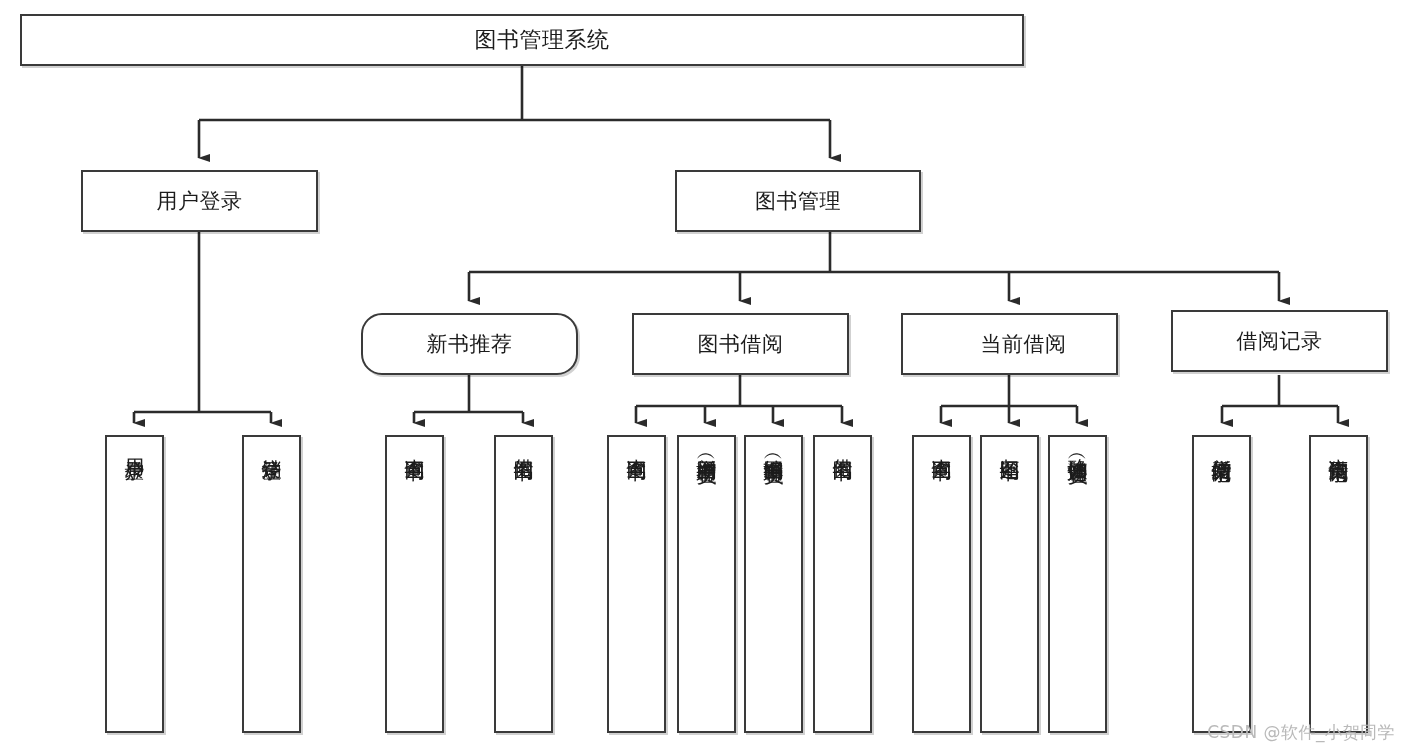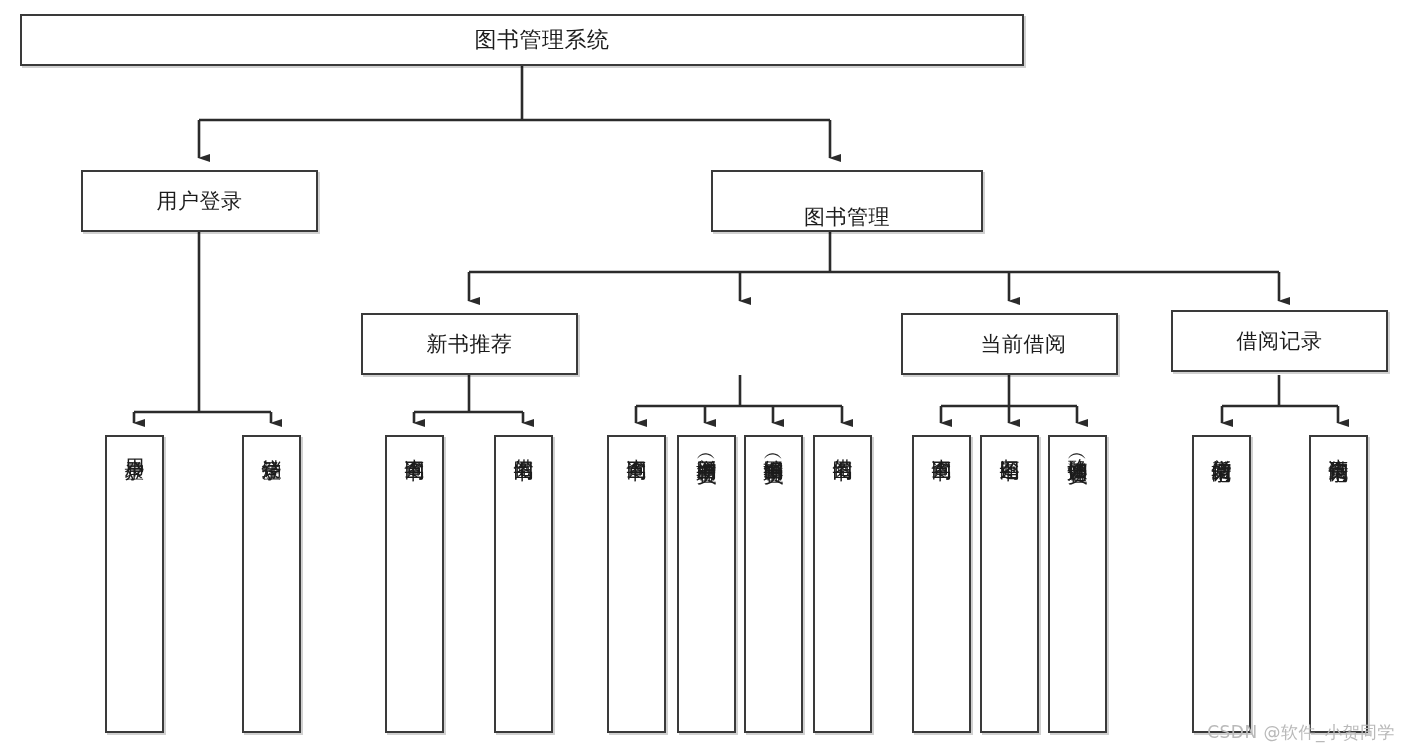--- a/index.html
+++ b/index.html
@@ -132,26 +132,29 @@
     </g>
   </svg>
 
   <div class="node root h" style="left:20px; top:14px; width:1004px; height:52px;padding-left:40px;">
     <span class="label">图书管理系统</span>
   </div>
 
   <div class="node h" style="left:81px; top:170px; width:237px; height:62px;">
     <span class="label">用户登录</span>
   </div>
-  <div class="node h" style="left:711px; top:170px; width:272px; height:62px;align-items:flex-end;">
+  <div class="node h" style="left:675px; top:170px; width:246px; height:62px;">
     <span class="label">图书管理</span>
   </div>
 
-  <div class="node h" style="left:361px; top:313px; width:217px; height:62px;">
+  <div class="node h" style="left:361px; top:313px; width:217px; height:62px;border-radius:21px;">
     <span class="label">新书推荐</span>
+  </div>
+  <div class="node h" style="left:632px; top:313px; width:217px; height:62px;">
+    <span class="label">图书借阅</span>
   </div>
   <div class="node h" style="left:901px; top:313px; width:217px; height:62px;padding-left:28px;">
     <span class="label">当前借阅</span>
   </div>
   <div class="node h" style="left:1171px; top:310px; width:217px; height:62px;">
     <span class="label">借阅记录</span>
   </div>
 
   <div class="node v" style="left:105px; top:435px; width:59px; height:298px;">
     <span class="label">用户登录</span>

